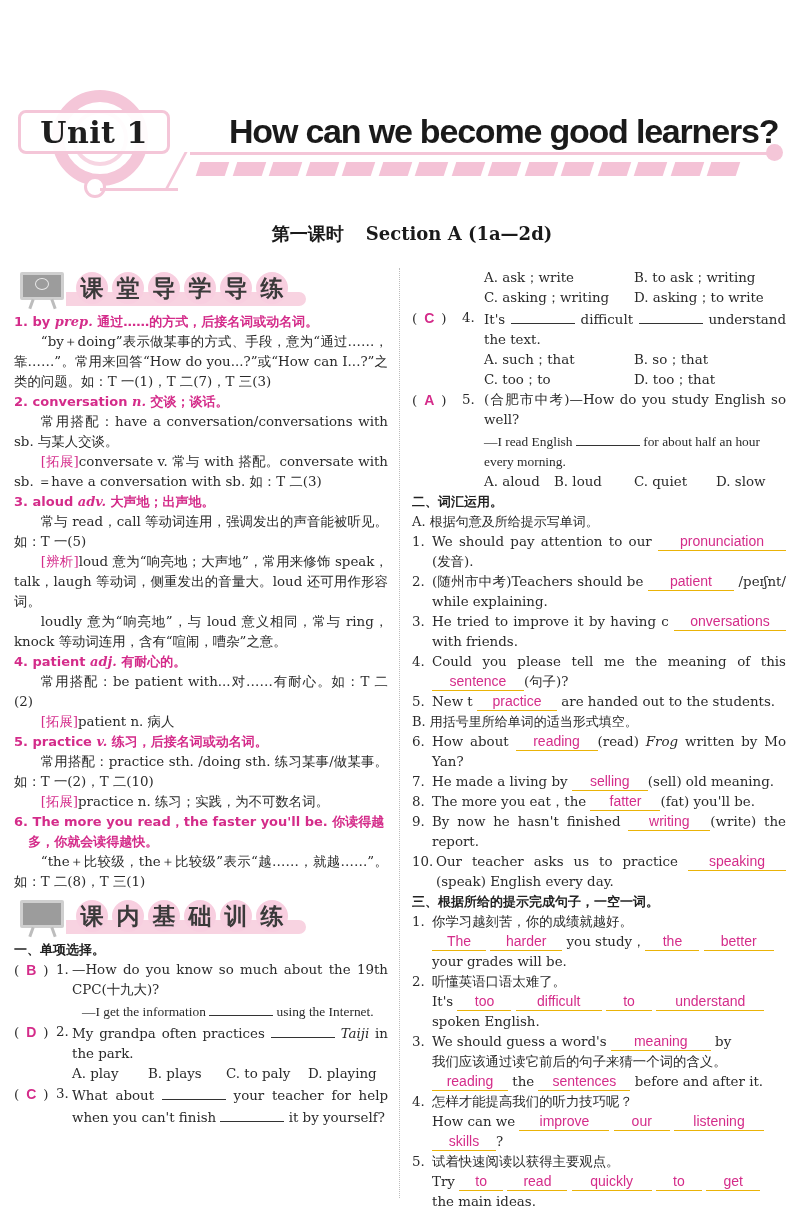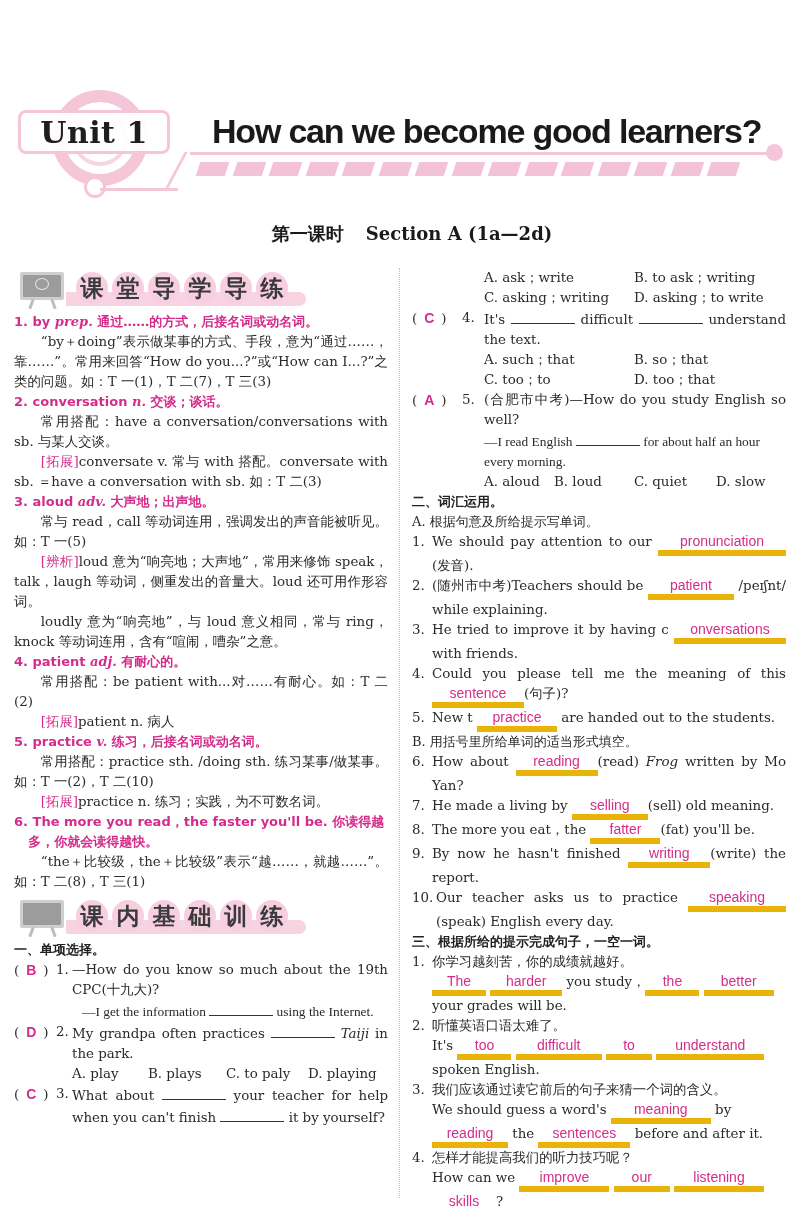--- a/index.html
+++ b/index.html
@@ -10,21 +10,21 @@
   .hdr { position: absolute; left: 0; top: 80px; width: 800px; height: 120px; }
   .hdr-ring { position: absolute; left: 52px; top: 10px; width: 96px; height: 96px; border-radius: 50%;
               border: 12px solid #f4c6d8; background: #fff; }
   .hdr-ring-inner { position: absolute; left: 72px; top: 30px; width: 56px; height: 56px; border-radius: 50%;
               border: 4px solid #f7d5e2; }
   .hdr-knob { position: absolute; left: 84px; top: 96px; width: 22px; height: 22px; border-radius: 50%;
               border: 3px solid #f4c6d8; background: #fff; }
   .unit-box { position: absolute; left: 18px; top: 30px; width: 152px; height: 44px; border: 3px solid #f4c6d8;
               border-radius: 8px; background: rgba(255,255,255,0.92); display: flex; align-items: center; justify-content: center; }
   .unit-label { font-family: "DejaVu Serif", serif; font-weight: bold; font-size: 30px; color: #1e1e1e; letter-spacing: 0.5px; }
-  .hdr-title { position: absolute; left: 212px; top: 32px; font-family: "Liberation Sans", sans-serif; font-weight: bold;
+  .hdr-title { position: absolute; left: 229px; top: 32px; font-family: "Liberation Sans", sans-serif; font-weight: bold;
                font-size: 34px; color: #1a1a1a; letter-spacing: -1.2px; }
   .hdr-line { position: absolute; left: 190px; top: 72px; width: 578px; height: 3px; background: #f4c6d8; }
   .hdr-slant { position: absolute; left: 175px; top: 72px; width: 3px; height: 36px; background: #f4c6d8; transform: skewX(-28deg); }
   .hdr-base { position: absolute; left: 100px; top: 108px; width: 78px; height: 3px; background: #f4c6d8; }
   .hdr-dot { position: absolute; left: 766px; top: 64px; width: 17px; height: 17px; border-radius: 50%; background: #f4c6d8; }
   .hdr-dashes { position: absolute; left: 198px; top: 82px; width: 540px; height: 14px; display: flex; gap: 8px; }
   .hdr-dashes span { flex: 1; background: #f4c2d6; transform: skewX(-18deg); }
 
   .lesson-title { position: absolute; left: 0; width: 800px; top: 222px; text-align: center; font-weight: bold;
                   font-size: 18px; color: #1a1a1a; }
@@ -61,21 +61,21 @@
   .q { position: relative; padding-left: 58px; }
   .q .paren { position: absolute; left: 0; top: 0; }
   .q .ans { color: #d42c8a; font-family: "Liberation Sans", sans-serif; font-weight: bold; font-size: 14px; display: inline-block; width: 24px; text-align: center; }
   .q .num { position: absolute; left: 42px; top: 0; }
   .opts { display: grid; padding-left: 58px; }
   .opts-4 { grid-template-columns: 76px 78px 82px 1fr; }
   .opts-2 { grid-template-columns: 150px 1fr; }
   .indent-dash { padding-left: 10px; font-family: Liberation Serif, serif; }
 
   .blank { display: inline-block; border-bottom: 1px solid #333; min-width: 64px; height: 16px; vertical-align: baseline; }
-  .fill { display: inline-block; border-bottom: 6px solid #eab308; color: #d42c8a; text-align: center;
+  .fill { display: inline-block; border-bottom: 1px solid #eab308; color: #d42c8a; text-align: center;
           font-family: "Liberation Sans", sans-serif; font-size: 14px; line-height: 17px; }
 
   .vq { position: relative; padding-left: 20px; text-align: justify; }
   .vq .n { position: absolute; left: 0; top: 0; }
   .vq10 { padding-left: 24px; }
 </style>
 </head>
 <body>
 
 <div class="hdr">
@@ -264,22 +264,22 @@
 
   <div class="vq">
     <span class="n">2.</span>
       <div>听懂英语口语太难了。</div>
     <div><span>It's </span><span class="fill" style="width:54px">too</span> <span class="fill" style="width:86px">difficult</span> <span class="fill" style="width:46px">to</span> <span class="fill" style="width:108px">understand</span></div>
     <div>spoken English.</div>
   </div>
 
   <div class="vq">
     <span class="n">3.</span>
-      <div>我们应该通过读它前后的句子来猜一个词的含义。</div>
-    <div style="text-align:justify"><span>We should guess a word's </span><span class="fill" style="width:100px">meaning</span><span> by</span></div>
+      <div style="text-align:justify"><span>We should guess a word's </span><span class="fill" style="width:100px">meaning</span><span> by</span></div>
+    <div>我们应该通过读它前后的句子来猜一个词的含义。</div>
     <div><span class="fill" style="width:76px">reading</span><span> the </span><span class="fill" style="width:92px">sentences</span><span> before and after it.</span></div>
   </div>
 
   <div class="vq">
     <span class="n">4.</span>
       <div>怎样才能提高我们的听力技巧呢？</div>
     <div><span>How can we </span><span class="fill" style="width:90px">improve</span> <span class="fill" style="width:56px">our</span> <span class="fill" style="width:90px">listening</span></div>
     <div><span class="fill" style="width:64px">skills</span><span>?</span></div>
   </div>
 

